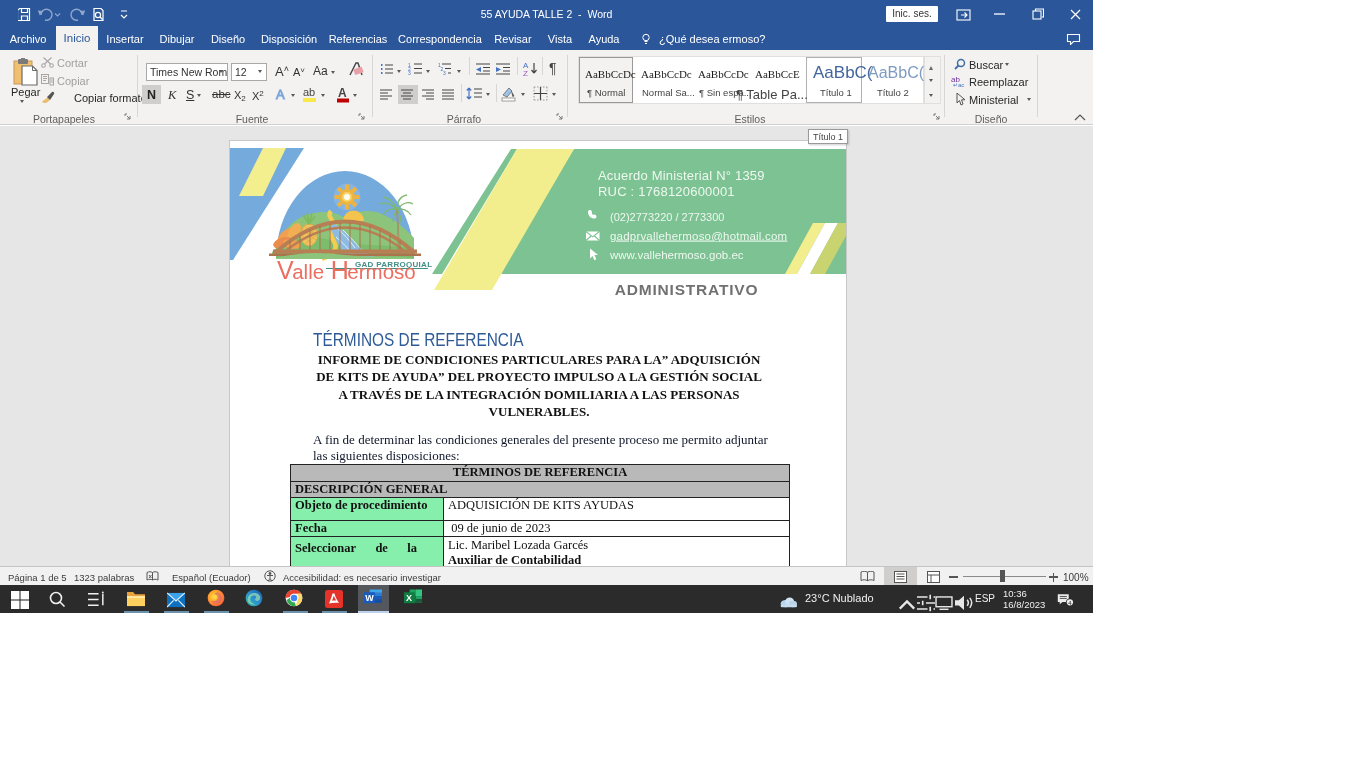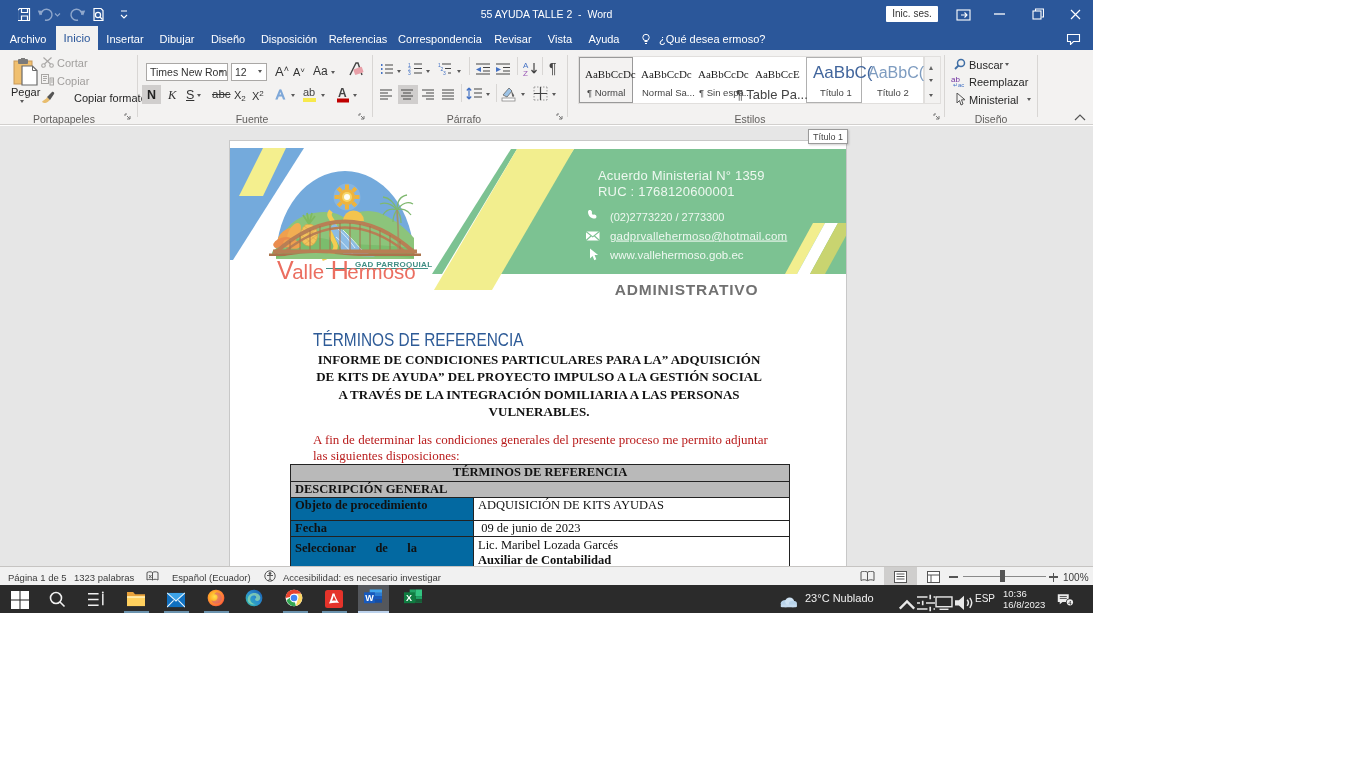--- a/index.html
+++ b/index.html
@@ -24,21 +24,21 @@
 .pressed{position:absolute;background:#d0cecd}
 
 .docarea{position:absolute;left:0;top:126px;width:1093px;height:440px;background:#e6e6e6;overflow:hidden}
 .page{position:absolute;left:230px;top:15px;width:616px;height:425px;background:#fff;outline:1px solid #c8c8c8;overflow:hidden}
 .tooltip{position:absolute;left:808px;top:3px;width:40px;height:15px;background:#fff;border:1px solid #9a9a9a;font-size:9px;color:#444;text-align:center;line-height:14px;box-shadow:1px 1px 2px rgba(0,0,0,.2)}
 .serif{font-family:"Liberation Serif",serif}
 
 .dtable{position:absolute;left:60px;top:323px;width:500px;border-collapse:collapse;font-family:"Liberation Serif",serif;font-size:12.5px;color:#111}
 .dtable td{border:1px solid #222;vertical-align:top;padding:0 4px;line-height:15px}
 .hdr{background:#b9b9b9;font-weight:bold}
-.lcell{background:#0369a1;font-weight:bold;width:183px}
+.lcell{background:#86efac;font-weight:bold;width:153px}
 
 .statusbar{position:absolute;left:0;top:566px;width:1093px;height:27px;background:#f1f1f1;border-top:1px solid #c6c4c2;font-size:9.5px;color:#3b3b3b}
 .sitem{position:absolute;top:5px;white-space:nowrap}
 
 .taskbar{position:absolute;left:0;top:585px;width:1093px;height:28px;background:#2b2b2b}
 .ticon{position:absolute;top:5px;width:18px;height:18px}
 .uline{position:absolute;top:26px;height:2px;background:#6b93ae}
 .traytext{position:absolute;color:#f0f0f0;font-size:11px;top:7px}
 </style></head>
 <body>
@@ -450,21 +450,21 @@
         <path d="M358 64 c0 -2.6 3.4 -2.6 3.9 -0.4 c0.3 1.3 -0.4 1.7 0.4 2.6 c0.9 0.9 1.3 0.2 2.6 0.5 c2.2 0.4 2.2 3.9 -0.4 3.9 c-3.5 0 -6.5 -3 -6.5 -6.6" fill="#fff"></path>
         <g>
           <rect x="356" y="83.5" width="13.5" height="9" rx="0.8" fill="#fff"></rect>
           <path d="M356 83.5 l6.7 5.4 l6.7 -5.4 M356 92.5 l5 -4.5 M369.5 92.5 l-5 -4.5" stroke="#7cc292" stroke-width="1.1" fill="none"></path>
         </g>
         <path d="M360 100.5 v10 l2.6 -2.6 l1.7 4.3 l2 -0.9 l-1.7 -4.3 h3.5 Z" fill="#fff"></path>
       </svg>
       <div class="abs" style="left:380px;top:140px;width:153px;text-align:center;font-size:15.5px;font-weight:bold;color:#717171;letter-spacing:0.8px">ADMINISTRATIVO</div>
       <div class="abs" style="left:83px;top:189px;font-size:17.5px;color:#2e5b97;transform:scaleX(0.88);transform-origin:0 0">TÉRMINOS DE REFERENCIA</div>
       <div class="abs serif" style="left:78px;top:210px;width:462px;text-align:center;font-size:13px;font-weight:bold;color:#111;line-height:17.3px;white-space:nowrap">INFORME DE CONDICIONES PARTICULARES PARA LA” ADQUISICIÓN<br>DE KITS DE AYUDA” DEL PROYECTO IMPULSO A LA GESTIÓN SOCIAL<br>A TRAVÉS DE LA INTEGRACIÓN DOMILIARIA A LAS PERSONAS<br>VULNERABLES.</div>
-      <div class="abs serif" style="left:83px;top:291px;width:470px;font-size:13px;color:#b91c1c;line-height:16px;white-space:nowrap">A fin de determinar las condiciones generales del presente proceso me permito adjuntar<br>las siguientes disposiciones:</div>
+      <div class="abs serif" style="left:83px;top:291px;width:470px;font-size:13px;color:#0f172a;line-height:16px;white-space:nowrap">A fin de determinar las condiciones generales del presente proceso me permito adjuntar<br>las siguientes disposiciones:</div>
       <table class="dtable" cellspacing="0">
         <tbody>
             <tr>
               <td colspan="2" class="hdr" style="text-align:center;height:17px">TÉRMINOS DE REFERENCIA</td>
             </tr>
         <tr>
               <td colspan="2" class="hdr" style="height:16px">DESCRIPCIÓN GENERAL</td>
             </tr>
         <tr>
               <td class="lcell" style="height:23px">Objeto de procedimiento</td>

